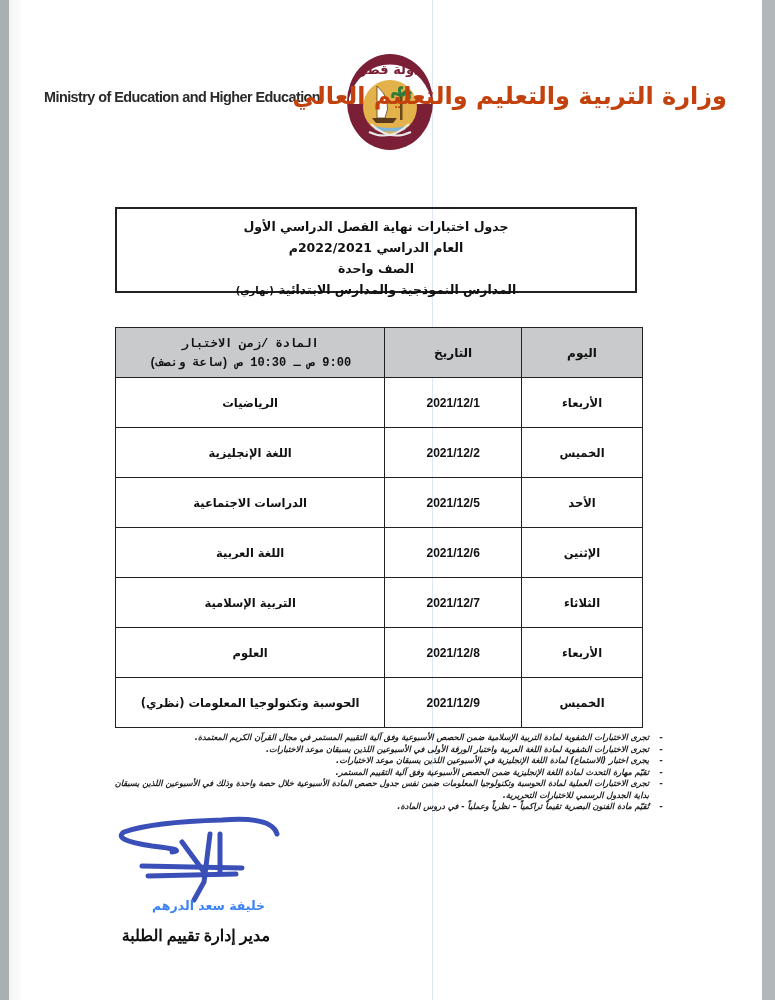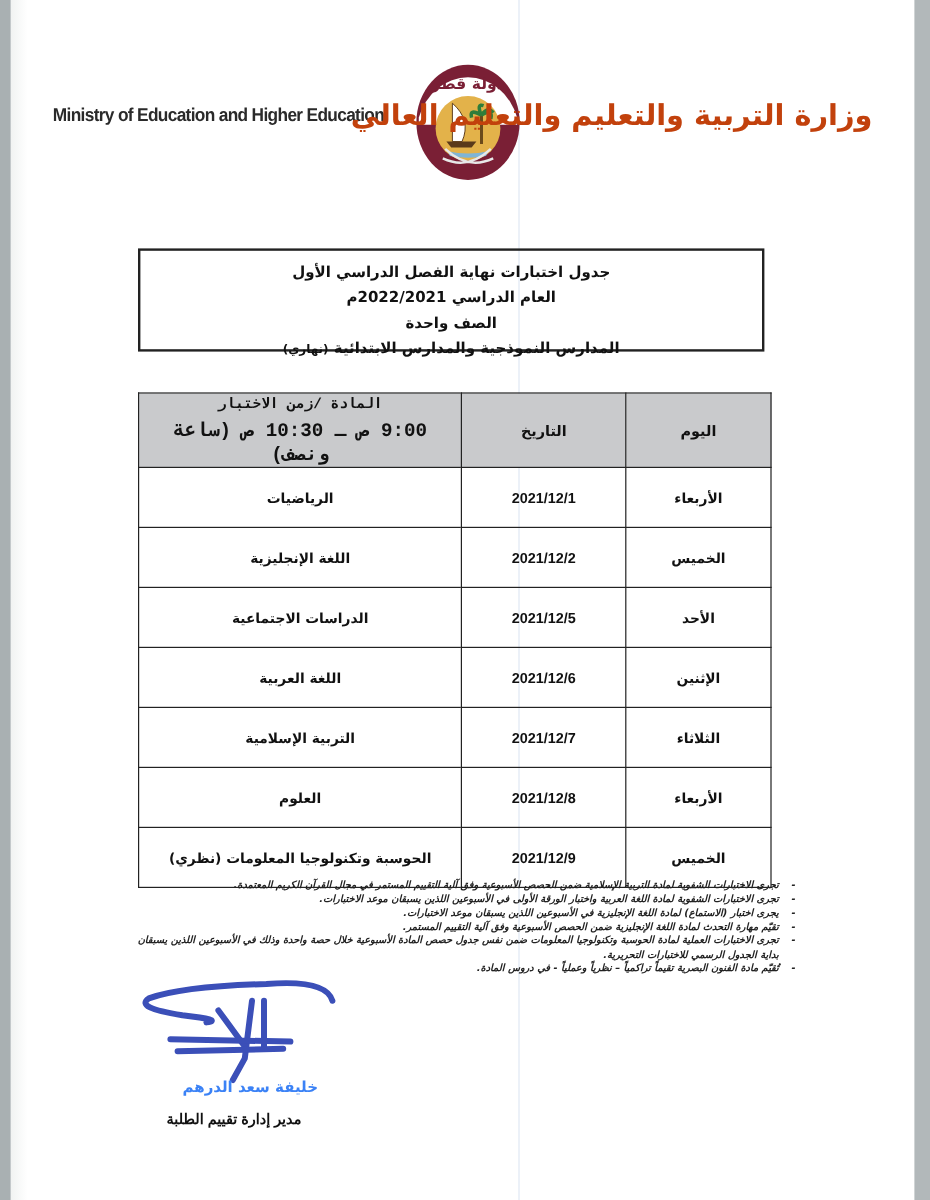--- a/index.html
+++ b/index.html
@@ -41,21 +41,21 @@
 
   table.schedule {
     position: absolute; left: 115px; top: 327px; width: 528px;
     border-collapse: collapse; direction: rtl;
     font-family: "DejaVu Sans", sans-serif;
   }
   table.schedule th, table.schedule td {
     border: 1.5px solid #222; text-align: center; font-weight: bold; color: #111;
   }
   table.schedule th { background: #c9cacc; height: 47px; font-size: 12px; }
-  table.schedule th .sub { display: block; font-size: 16px; margin-top: 4px; }
+  table.schedule th .sub { display: block; font-size: 12px; margin-top: 4px; }
   table.schedule td { height: 47px; font-size: 11.5px; }
   .col-day { width: 120px; }
   .col-date { width: 136px; }
   .col-subject { width: 272px; font-family: Liberation Mono, monospace; }
   .date { font-family: "Liberation Sans", sans-serif; font-size: 12px; direction: ltr; unicode-bidi: embed; }
 
   .notes {
     position: absolute; right: 112px; top: 732px; width: 560px;
     direction: rtl; text-align: right; list-style: none; margin: 0; padding: 0;
     font-family: "DejaVu Sans", sans-serif; font-size: 8.2px; font-weight: bold; color: #222;
@@ -64,22 +64,22 @@
   }
   .notes li { position: relative; padding-right: 14px; }
   .notes li::before { content: "-"; position: absolute; right: 0; top: 0; }
 
   .signature { position: absolute; left: 112px; top: 812px; width: 190px; height: 100px; }
   .sig-name {
     position: absolute; left: 135px; top: 898px; width: 130px; 
     direction: rtl; font-family: "DejaVu Sans", sans-serif; font-weight: bold; font-size: 12.5px; color: #3b82f6;
   }
   .sig-title {
-    position: absolute; left: 120px; top: 926px; width: 150px; text-align: center;
-    direction: rtl; font-family: Liberation Sans, sans-serif; font-weight: bold; font-size: 12px; color: #111;
+    position: absolute; left: 120px; top: 926px; width: 150px; text-align: right;
+    direction: rtl; font-family: Liberation Serif, serif; font-weight: bold; font-size: 16px; color: #111;
   }
 </style>
 </head>
 <body>
 
 <div class="edge-left"></div>
 <div class="edge-left-shadow"></div>
 <div class="edge-right"></div>
 <div class="scan-line"></div>
 

